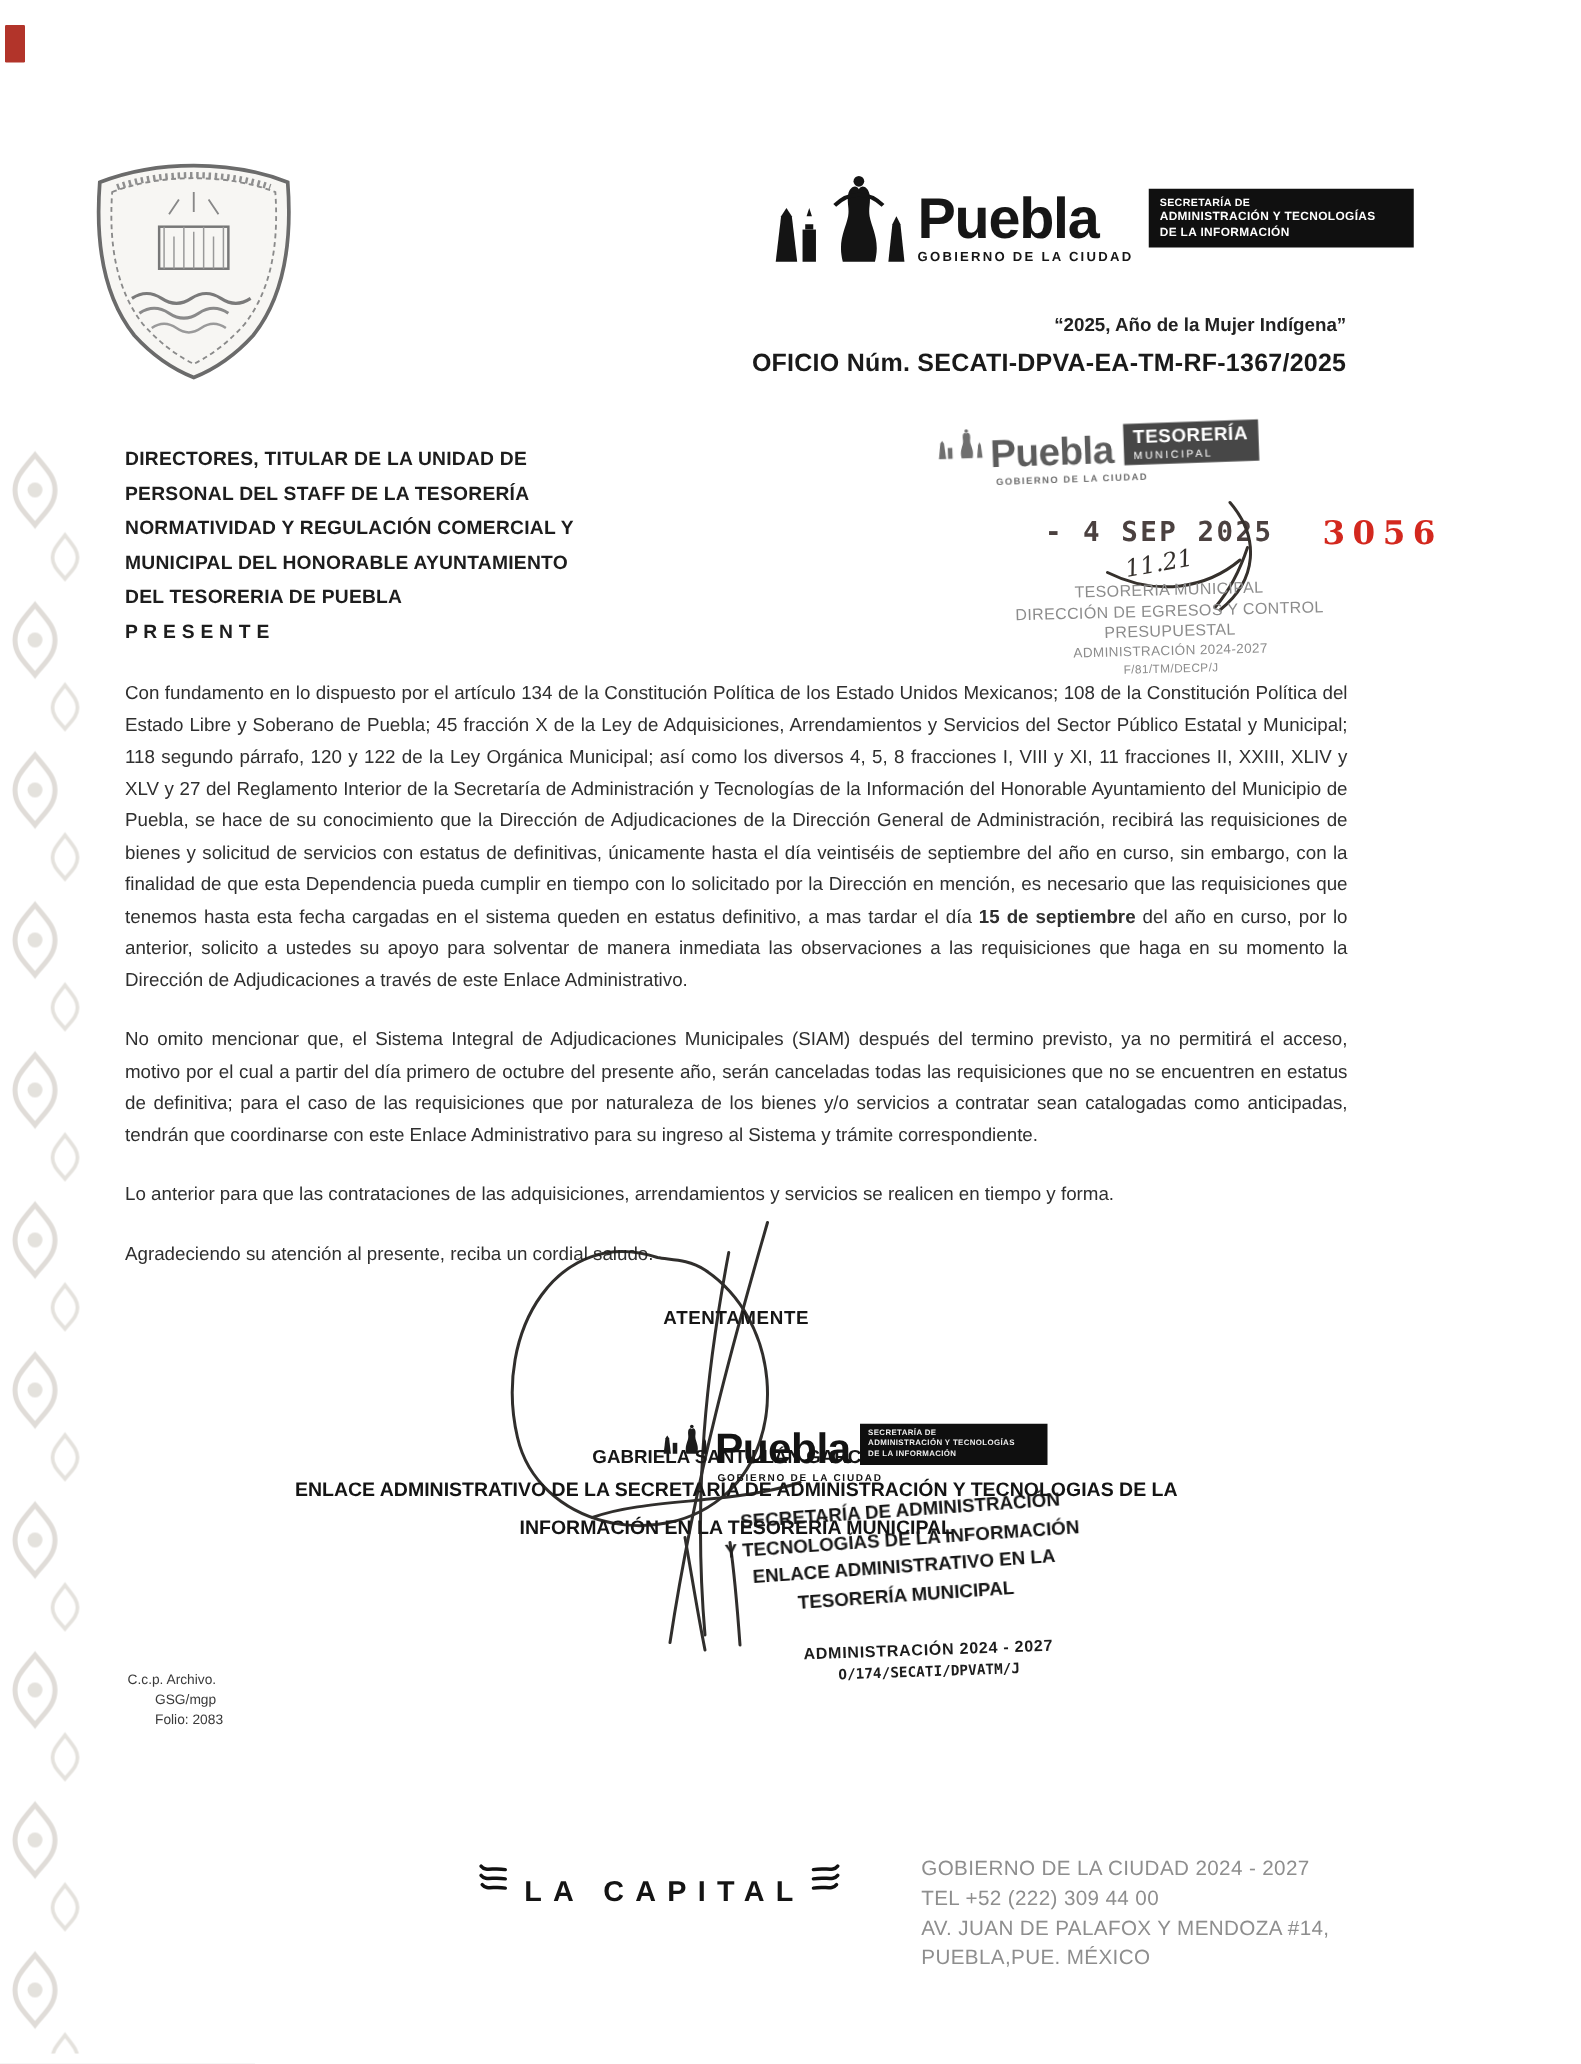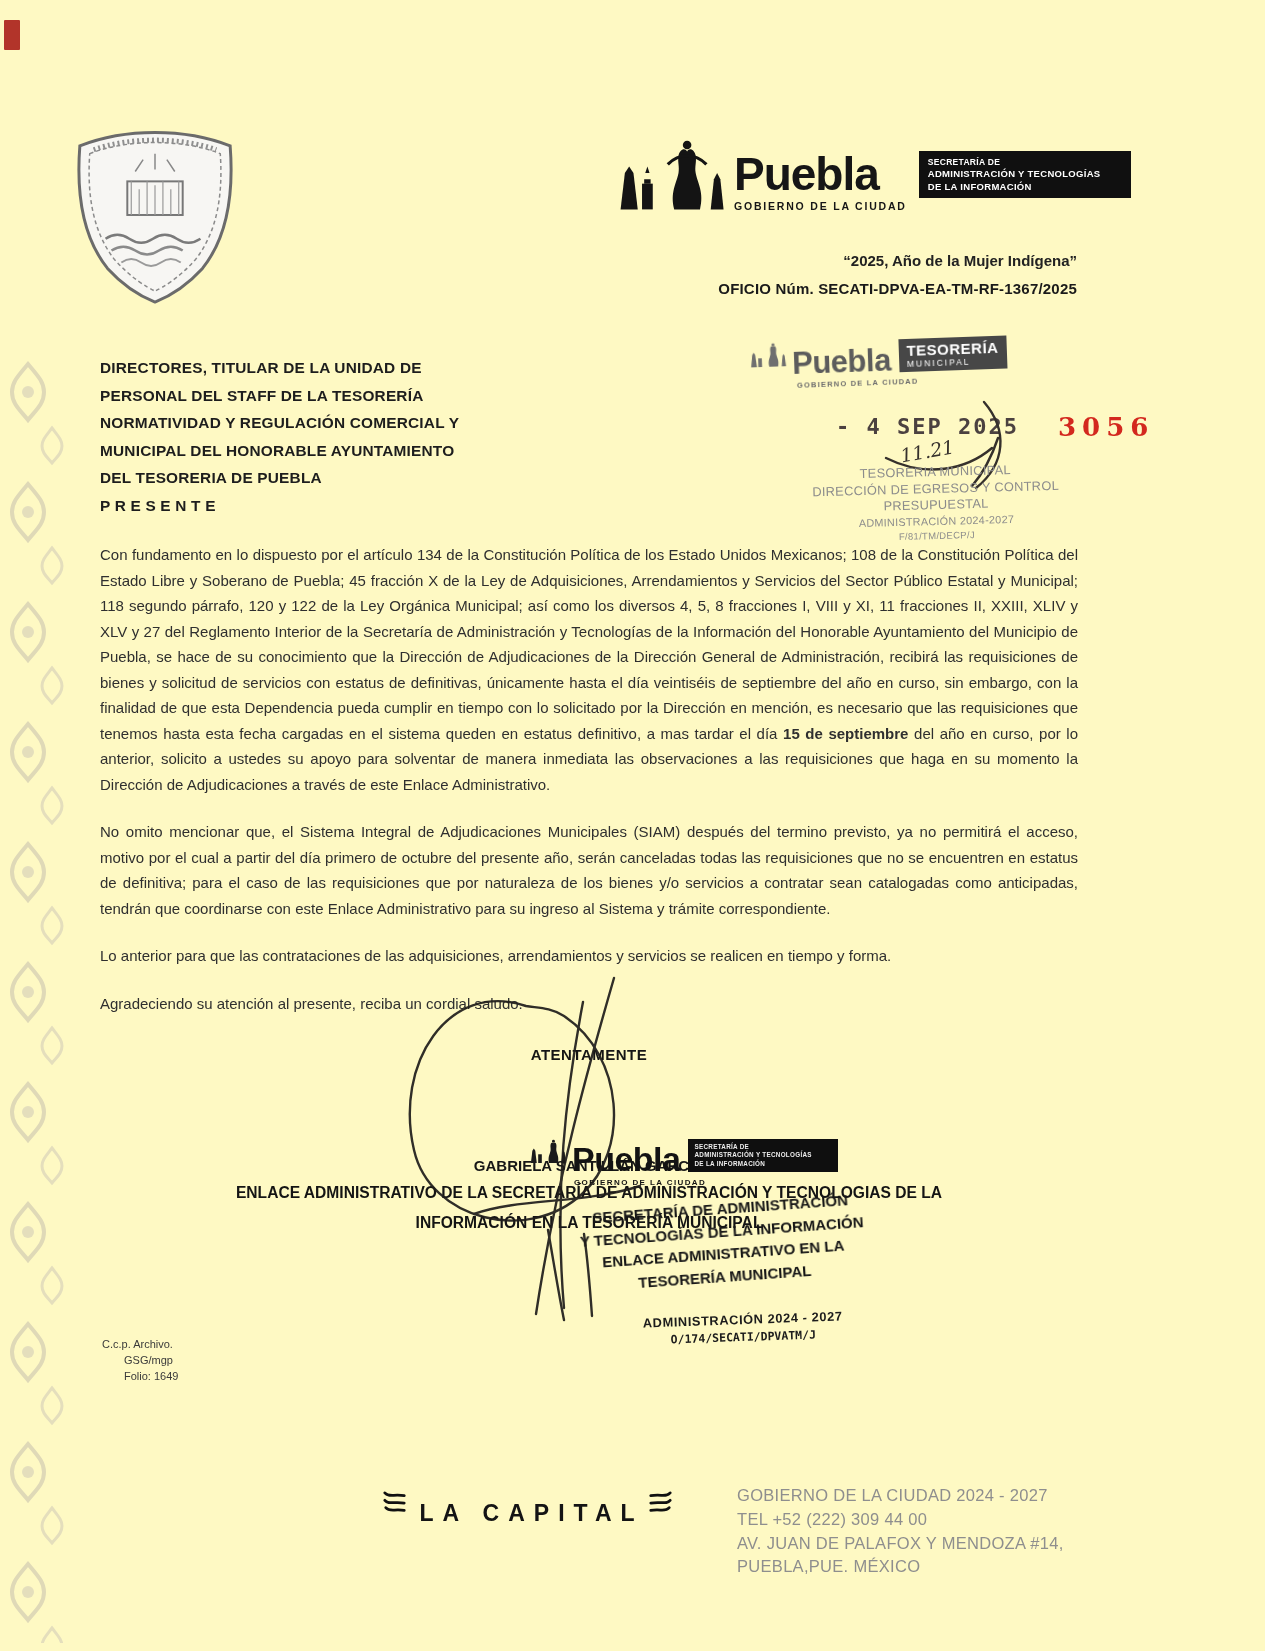--- a/index.html
+++ b/index.html
@@ -1,19 +1,19 @@
 <!DOCTYPE html>
 <html><head>
 <meta charset="utf-8">
 <style>
   * { margin:0; padding:0; box-sizing:border-box; }
   html,body { background:#e9e9e9; }
   .page {
     position:relative; width:1265px; height:1651px; margin:0 auto;
-    background:#fef9c3; overflow:hidden;
+    background:#ffffff; overflow:hidden;
     font-family:"Liberation Sans", sans-serif; color:#2b2b2b;
   }
 
   
   .corner-mark { position:absolute; left:4px; top:20px; width:16px; height:30px; background:#b2342a; border-radius:1px; }
   .watermark { position:absolute; left:0; top:358px; }
 
   
   .shield { position:absolute; left:66px; top:120px; }
 
@@ -21,21 +21,21 @@
   .header-logo { position:absolute; left:612px; top:136px; display:flex; align-items:flex-end; }
   .logo-icon { flex:0 0 auto; }
   .logo-text { margin-left:4px; }
   .wordmark { font-size:46px; line-height:46px; font-weight:800; letter-spacing:-1px; color:#161616; }
   .tagline { font-size:10.5px; font-weight:bold; letter-spacing:1.8px; margin-top:3px; color:#161616; }
   .logo-box { margin-left:12px; width:212px; background:#101010; color:#fff; padding:5px 9px; transform:translateY(-14px); }
   .logo-box div { font-size:9.5px; font-weight:bold; line-height:12.5px; letter-spacing:.3px; }
   .logo-box div:first-child { font-size:8.5px; }
 
   .quote  { position:absolute; right:188px; top:252px; font-size:15px; font-weight:bold; color:#222; }
-  .oficio { position:absolute; right:188px; top:280px; font-size:15px; font-weight:bold; letter-spacing:.2px; color:#1a1a1a; }
+  .oficio { position:absolute; right:188px; top:280px; font-size:20px; font-weight:bold; letter-spacing:.2px; color:#1a1a1a; }
 
   
   .rcv-stamp { position:absolute; left:748px; top:326px; transform:rotate(-2deg); filter:blur(.3px); }
   .rcv-row { display:flex; align-items:flex-end; }
   .rcv-wordmark { font-size:31px; line-height:31px; font-weight:800; letter-spacing:-0.5px; color:#5c5c5c; margin-left:4px; }
   .rcv-box { margin-left:8px; background:#474747; color:#fff; padding:3px 8px; transform:translateY(-3px); }
   .rcv-box-l1 { font-size:15px; font-weight:bold; letter-spacing:.5px; }
   .rcv-box-l2 { font-size:8.5px; letter-spacing:2px; }
   .rcv-tagline { font-size:7.5px; font-weight:bold; letter-spacing:1.2px; color:#6e6e6e; margin:2px 0 0 48px; }
 
@@ -241,21 +241,21 @@
   </div>
 
   <div class="sig-admin">
     <div class="a1">ADMINISTRACIÓN 2024 - 2027</div>
     <div class="a2">O/174/SECATI/DPVATM/J</div>
   </div>
 
   <div class="ccp">
     <div>C.c.p. Archivo.</div>
     <div class="indent">GSG/mgp</div>
-    <div class="indent">Folio: 1649</div>
+    <div class="indent">Folio: 2083</div>
   </div>
 
   <div class="footer-brand">
     <div class="brand-top">
       <svg class="wing-left" width="24" height="30" viewBox="0 0 26 30">
         <g fill="none" stroke="#111" stroke-width="3" stroke-linecap="round">
           <path d="M3 6 C14 4 20 8 24 3"></path>
           <path d="M3 14 C14 12 20 16 24 11"></path>
           <path d="M3 22 C13 20 19 24 23 19"></path>
         </g>

